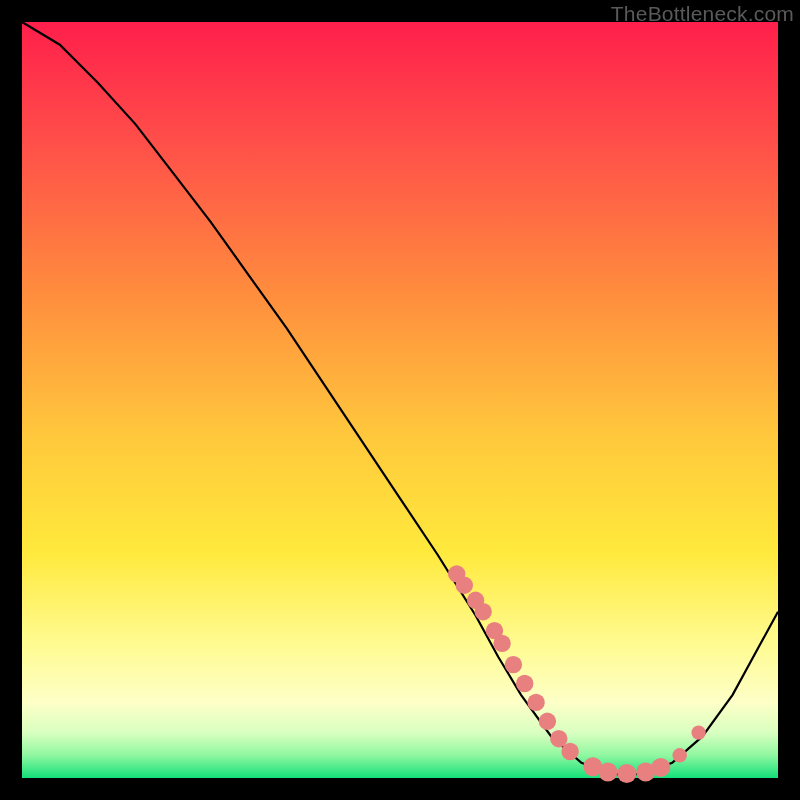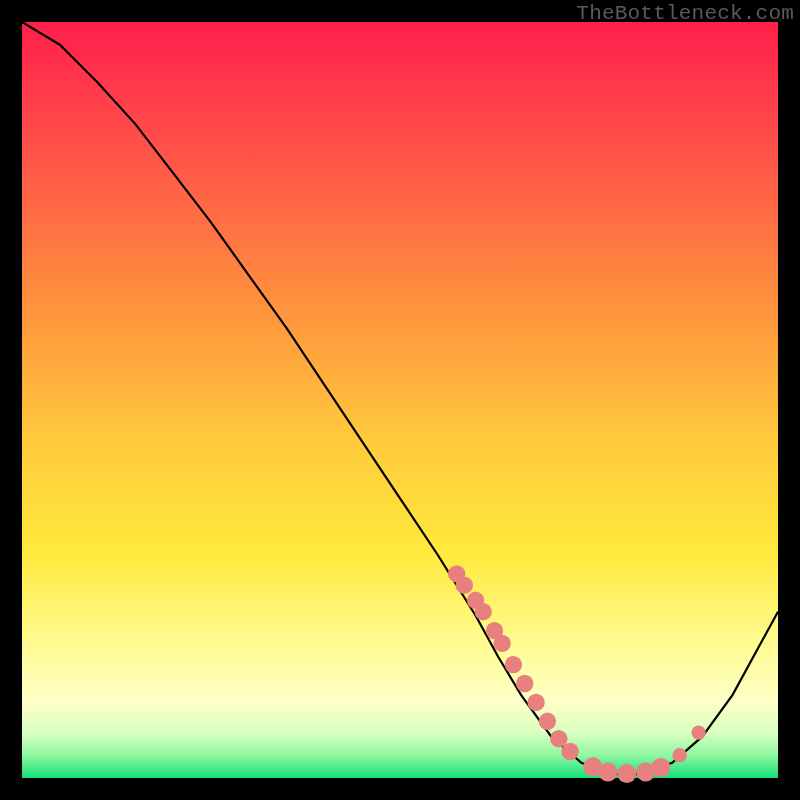--- a/index.html
+++ b/index.html
@@ -35,21 +35,21 @@
     position: absolute;
     left: 0; top: 0;
     width: 756px;
     height: 756px;
     overflow: visible;
   }
   .watermark {
     position: absolute;
     top: 2px;
     right: 6px;
-    font-family: Liberation Mono, monospace;
+    font-family: Liberation Sans, sans-serif;
     font-size: 21px;
     color: #5a5a5a;
     font-weight: 400;
     letter-spacing: 0.2px;
   }
 </style>
 </head>
 <body>
 
 <div class="stage">

